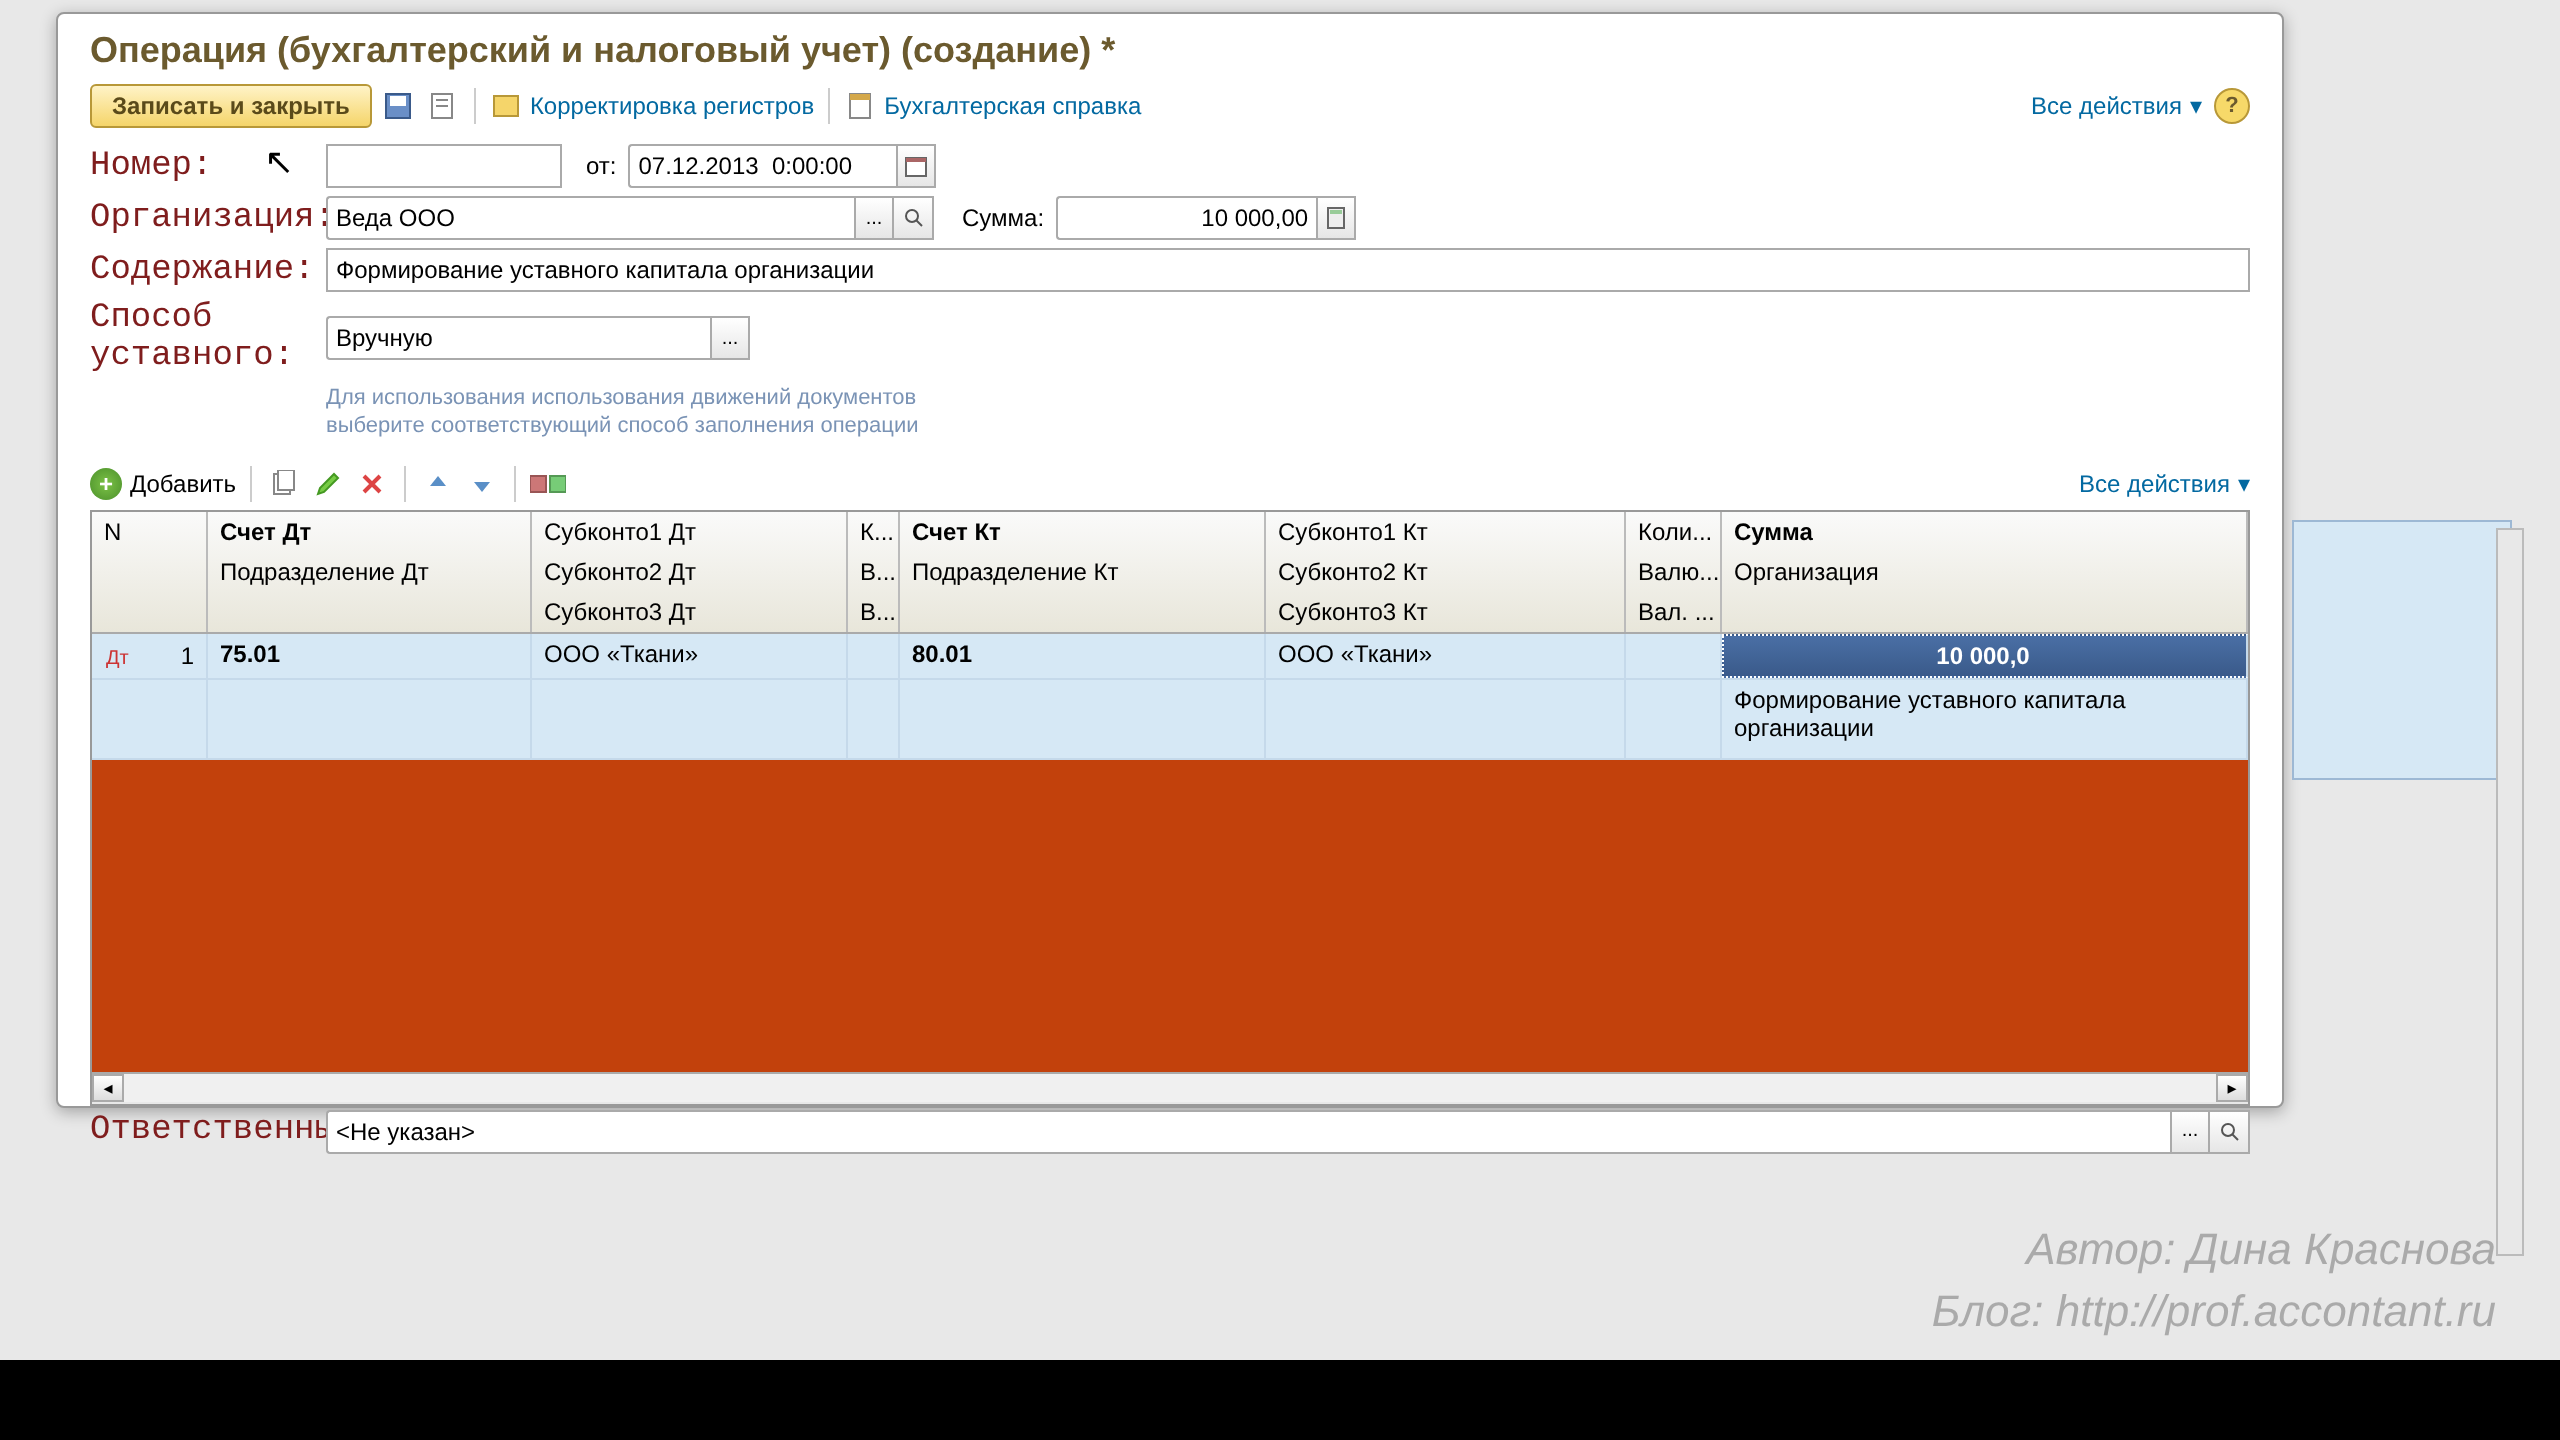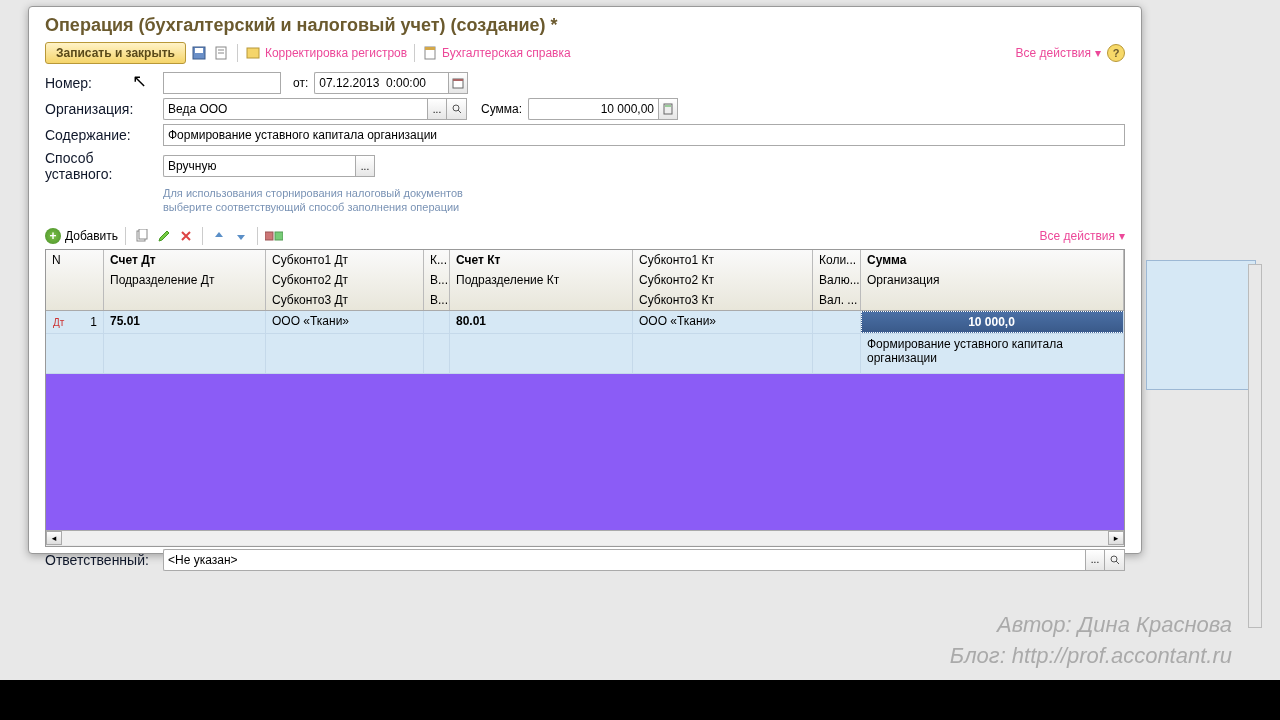--- a/index.html
+++ b/index.html
@@ -3,26 +3,26 @@
 <meta charset="utf-8">
 <style>
 * { box-sizing: border-box; margin: 0; padding: 0; font-family: Arial, sans-serif; }
 body { background: #e8e8e8; font-size: 12px; position: relative; width: 1280px; height: 720px; overflow: hidden; }
 .window { position: absolute; left: 28px; top: 6px; width: 1114px; height: 548px; background: #fff; border: 1px solid #999; border-radius: 4px; box-shadow: 0 2px 8px rgba(0,0,0,0.3); }
 .title { font-size: 18px; font-weight: bold; color: #6b5a2e; padding: 8px 16px 4px; }
 .toolbar { display: flex; align-items: center; padding: 2px 16px 6px; gap: 4px; }
 .btn-primary { background: linear-gradient(#fff3c7, #f5d56a); border: 1px solid #b89838; border-radius: 3px; padding: 3px 10px; font-weight: bold; color: #5a4a1a; cursor: pointer; font-size: 12px; }
 .tb-icon { width: 18px; height: 18px; display: inline-flex; align-items: center; justify-content: center; cursor: pointer; font-size: 14px; }
 .tb-sep { width: 1px; height: 18px; background: #ccc; margin: 0 3px; }
-.tb-link { display: inline-flex; align-items: center; gap: 4px; color: #ec4899; cursor: pointer; font-size: 12px; }
+.tb-link { display: inline-flex; align-items: center; gap: 4px; color: #0369a1; cursor: pointer; font-size: 12px; }
 .tb-right { margin-left: auto; display: flex; align-items: center; gap: 6px; }
 .help-icon { width: 18px; height: 18px; border-radius: 50%; background: #f7d969; border: 1px solid #b89838; display: flex; align-items: center; justify-content: center; font-weight: bold; color: #6b5a2e; font-size: 11px; }
 .form-area { padding: 2px 16px; }
 .row { display: flex; align-items: center; margin-bottom: 4px; gap: 6px; }
-.lbl { width: 112px; color: #0f172a; font-size: 14px; }
+.lbl { width: 112px; color: #7f1d1d; font-size: 17px; font-family: Liberation Mono, monospace; }
 .input { border: 1px solid #aaa; background: #fff; padding: 2px 4px; height: 22px; font-size: 12px; }
 .combo { display: flex; align-items: stretch; }
 .combo .input { border-right: none; border-radius: 2px 0 0 2px; }
 .combo-btn { width: 20px; border: 1px solid #aaa; background: linear-gradient(#fff,#e6e6e6); display: flex; align-items: center; justify-content: center; cursor: pointer; font-size: 10px; }
 .combo-btn + .combo-btn { border-left: none; }
 .hint { color: #7a93b5; font-size: 11px; margin-left: 118px; line-height: 1.3; }
 .grid-toolbar { display: flex; align-items: center; padding: 4px 16px; gap: 4px; margin-top: 6px; }
 .add-btn { display: inline-flex; align-items: center; gap: 4px; cursor: pointer; }
 .add-circ { width: 16px; height: 16px; border-radius: 50%; background: radial-gradient(#7cc247,#4a8f2a); display: flex; align-items: center; justify-content: center; color: #fff; font-weight: bold; font-size: 12px; }
 .grid { margin: 0 16px; border: 1px solid #999; height: 298px; display: flex; flex-direction: column; }
@@ -31,31 +31,31 @@
 .gcell { border-right: 1px solid #bbb; padding: 3px 6px; font-size: 12px; overflow: hidden; white-space: nowrap; }
 .c-n { width: 58px; }
 .c-dt { width: 162px; font-weight: bold; }
 .c-sub { width: 158px; }
 .c-k { width: 26px; }
 .c-kt { width: 183px; font-weight: bold; }
 .c-subk { width: 180px; }
 .c-kol { width: 48px; }
 .c-sum { flex: 1; font-weight: bold; }
 .ghead .grow:nth-child(2) .gcell, .ghead .grow:nth-child(3) .gcell { font-weight: normal; }
-.gbody { flex: 1; background: #8b5cf6; overflow: auto; }
+.gbody { flex: 1; background: #c2410c; overflow: auto; }
 .data-row { display: flex; background: #d6e8f5; border-bottom: 1px solid #c5d9ea; }
 .data-row .gcell { border-right: 1px solid #c5d9ea; }
 .data-row.r1 .c-dt, .data-row.r1 .c-kt { font-weight: bold; }
 .sum-cell { background: linear-gradient(#4a6fa5,#3a5a8a); color: #fff; font-weight: bold; text-align: center; padding-right: 8px; border: 1px dotted #fff; }
 .row-icon { width: 14px; height: 14px; display: inline-flex; align-items: center; justify-content: center; }
 .hscroll { height: 16px; background: #e8e8e8; border-top: 1px solid #aaa; display: flex; align-items: center; }
 .hs-btn { width: 16px; height: 14px; background: linear-gradient(#fff,#ddd); border: 1px solid #aaa; display: flex; align-items: center; justify-content: center; font-size: 9px; }
 .hs-track { flex: 1; height: 14px; background: #f0f0f0; position: relative; }
 .form-bottom { padding: 2px 16px; }
-.watermark { position: absolute; right: 48px; bottom: 48px; text-align: right; color: #aaa; font-size: 22px; font-style: italic; line-height: 1.4; pointer-events: none; }
+.watermark { position: absolute; right: 32px; bottom: 48px; text-align: right; color: #aaa; font-size: 22px; font-style: italic; line-height: 1.4; pointer-events: none; }
 .cursor { position: absolute; left: 132px; top: 70px; font-size: 18px; pointer-events: none; }
 .extra-panel { position: absolute; left: 1146px; top: 260px; width: 110px; height: 130px; background: #d6e8f5; border: 1px solid #9db8d4; }
 .extra-scroll { position: absolute; left: 1248px; top: 264px; width: 14px; height: 364px; background: #e8e8e8; border: 1px solid #bbb; }
 .blackbar { position: absolute; left: 0; bottom: 0; width: 1280px; height: 40px; background: #000; }
 svg { display: block; }
 </style>
 </head>
 <body>
 
 <div class="window">
@@ -143,21 +143,21 @@
       <input class="input" style="flex: 1 1 0%;" value="Формирование уставного капитала организации">
     </div>
     <div class="row">
       <span class="lbl">Способ уставного:</span>
       <div class="combo">
         <input class="input" style="width: 192px;" value="Вручную">
         <span class="combo-btn">...</span>
       </div>
     </div>
     <div class="hint">
-      <div>Для использования сторнирования налоговый документов</div>
+      <div>Для использования использования движений документов</div>
       <div>выберите соответствующий способ заполнения операции</div>
     </div>
   </div>
 
   <div class="grid-toolbar">
     <span class="add-btn">
       <span class="add-circ">+</span>
       <span>Добавить</span>
     </span>
     <span class="tb-sep"></span>

